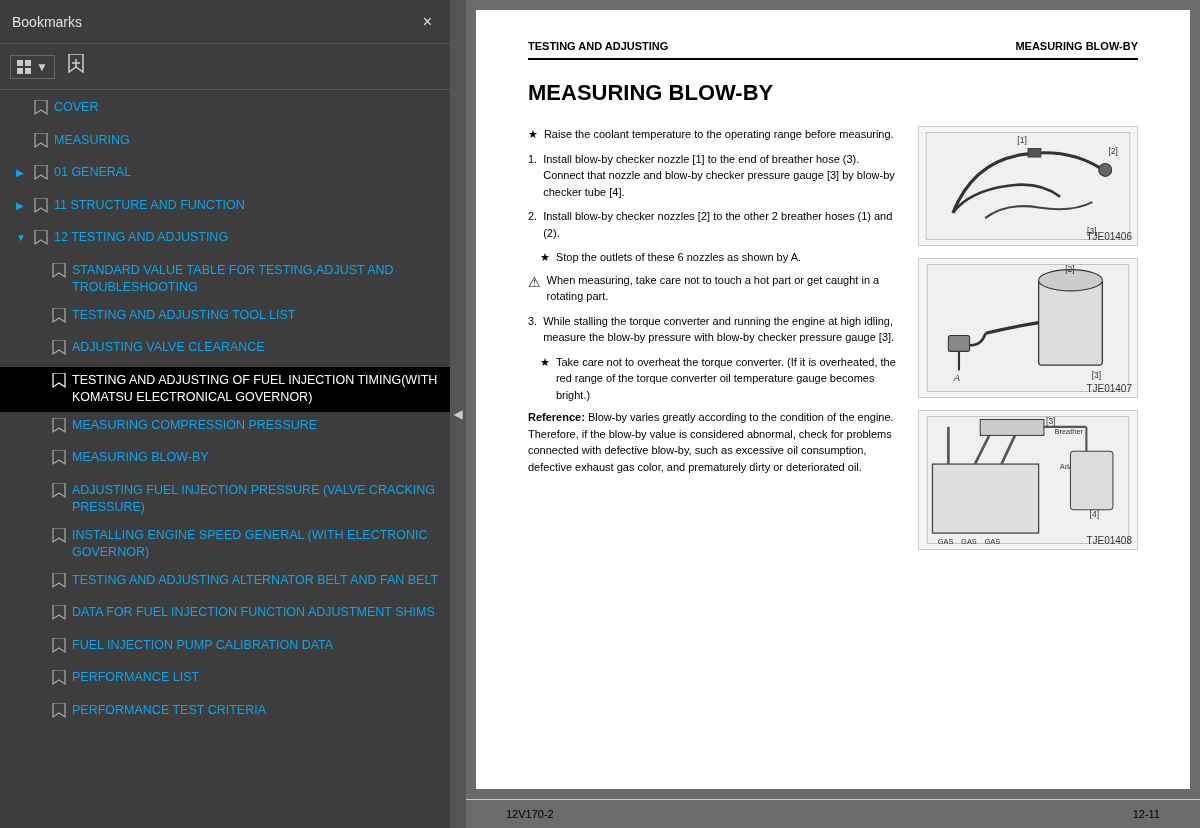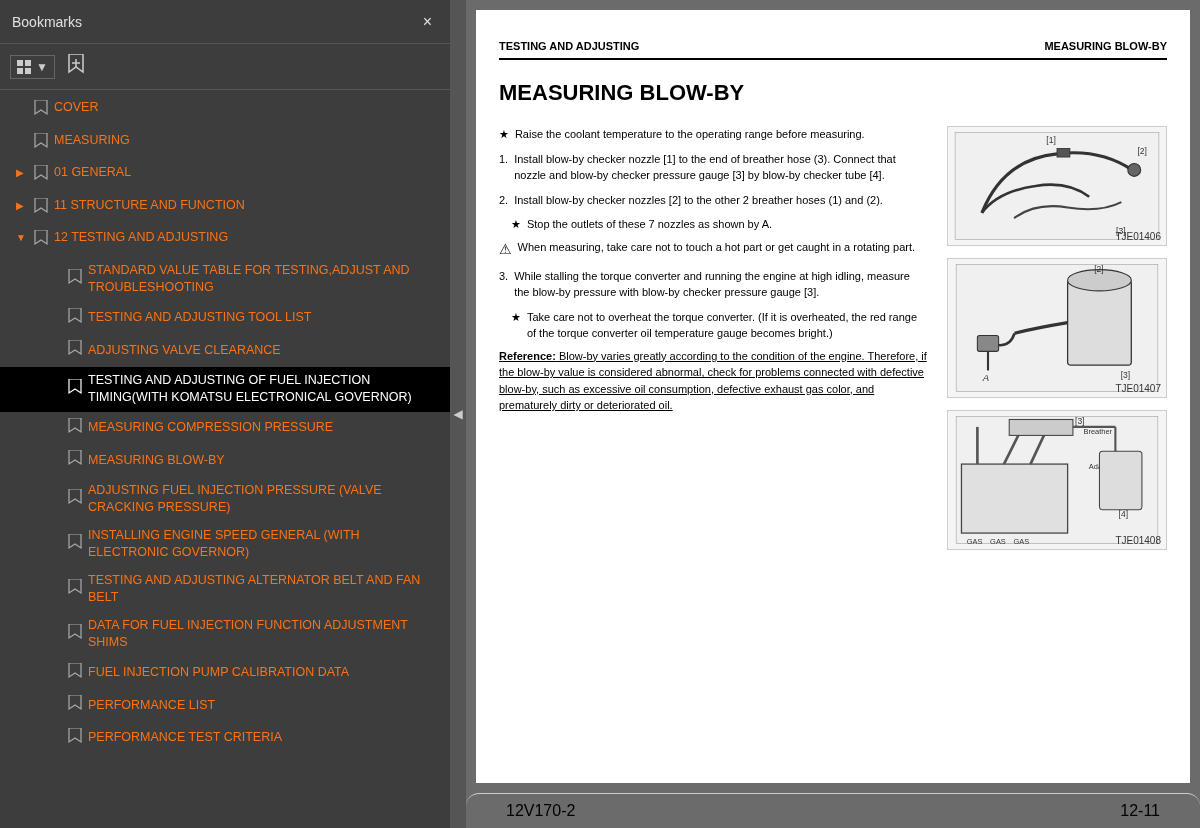--- a/index.html
+++ b/index.html
@@ -87,38 +87,37 @@
     .bookmarks-list::-webkit-scrollbar-thumb {
       background: #666;
       border-radius: 4px;
     }
 
     .bookmark-item {
       display: flex;
       align-items: flex-start;
       padding: 5px 10px 5px 16px;
       cursor: pointer;
-      color: #f97316;
+      color: #0ea5e9;
       font-size: 12.5px;
       line-height: 1.4;
       gap: 6px;
     }
 
     .bookmark-item.active {
       background: #000000;
       color: #fff;
     }
 
     .bookmark-item.level1 {
       padding-left: 16px;
     }
 
     .bookmark-item.level2 {
-      padding-left: 50px;
-      align-items: center;
+      padding-left: 34px;
     }
 
     .expand-arrow {
       font-size: 10px;
       margin-right: 2px;
       margin-top: 2px;
       flex-shrink: 0;
       width: 10px;
     }
 
@@ -154,21 +153,21 @@
       display: flex;
       flex-direction: column;
       overflow: hidden;
     }
 
     .document-page {
       flex: 1;
       background: white;
       margin: 10px;
       overflow: auto;
-      padding: 30px 23px;
+      padding: 30px 52px;
       position: relative;
     }
 
     .page-header {
       display: flex;
       justify-content: space-between;
       align-items: flex-start;
       border-bottom: 2px solid #000;
       padding-bottom: 6px;
       margin-bottom: 20px;
@@ -234,21 +233,20 @@
       align-items: flex-start;
     }
 
     .warning-icon {
       flex-shrink: 0;
       font-size: 14px;
     }
 
     .reference-section {
       margin-top: 0;
-      text-decoration: underline;
     }
 
     .reference-title {
       font-weight: bold;
       font-size: 11px;
     }
 
     .doc-image-box {
       border: 1px solid #ccc;
       margin-bottom: 12px;
@@ -271,23 +269,22 @@
       right: 5px;
       font-size: 10px;
       color: #333;
     }
 
     .page-footer {
       display: flex;
       justify-content: space-between;
       padding: 8px 40px;
       border-top: 1px solid #ccc;
-      font-size: 16px;
+      font-size: 11px;
       color: #000;
-      border-radius: 13px;
     }
 
     
     .diagram-svg {
       width: 100%;
       height: 100%;
     }
 
     .sub-bullet {
       display: flex;
@@ -535,21 +532,21 @@
           <span>Install blow-by checker nozzle [1] to the end of breather hose (3).  Connect that nozzle and blow-by checker pressure gauge [3] by blow-by checker tube [4].</span>
         </div>
 
         <div class="numbered-item">
           <span class="num-label">2.</span>
           <span>Install blow-by checker nozzles [2] to the other 2 breather hoses (1) and (2).</span>
         </div>
 
         <div class="sub-bullet">
           <span>★</span>
-          <span>Stop the outlets of these 7 nozzles as shown by A.</span>
+          <span>Stop the outlets of these 6 nozzles as shown by A.</span>
         </div>
 
         <div class="warning-item">
           <span class="warning-icon">⚠</span>
           <span>When measuring, take care not to touch a hot part or get caught in a rotating part.</span>
         </div>
 
         <div class="numbered-item">
           <span class="num-label">3.</span>
           <span>While stalling the torque converter and running the engine at high idling, measure the blow-by pressure with blow-by checker pressure gauge [3].</span>

